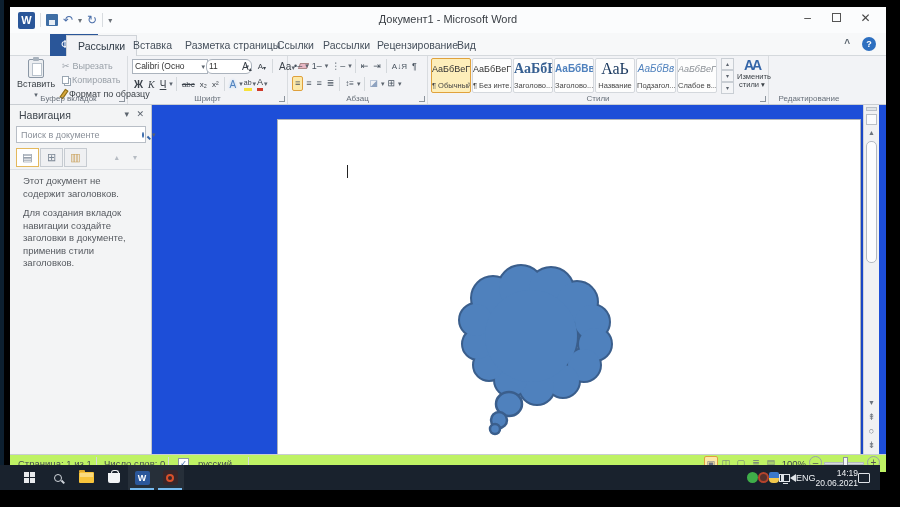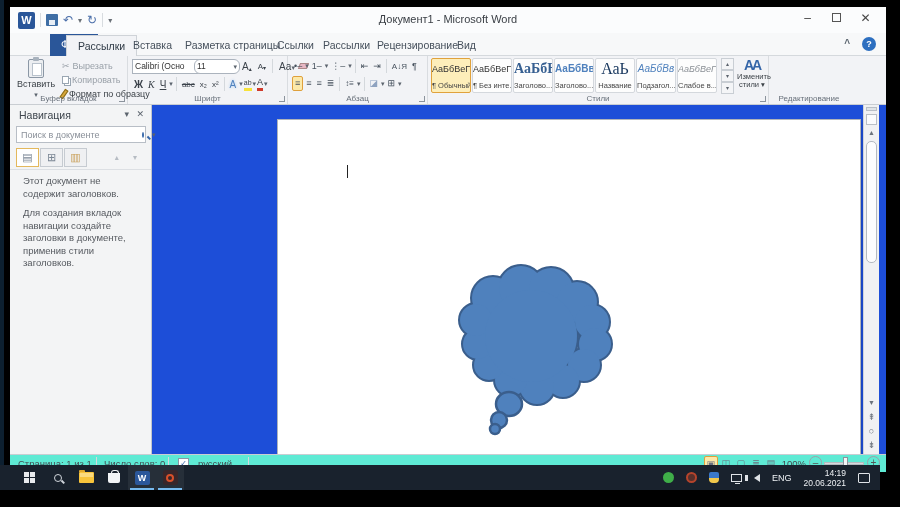--- a/index.html
+++ b/index.html
@@ -131,21 +131,21 @@
   #cloud-svg { position:absolute; left:157px; top:132px; }
 
   
   #vscroll { position:absolute; left:853px; top:0; width:16px; height:349px; background:#f0f1f3; border-left:1px solid #d0d4d9; }
   .sc-split { position:absolute; left:2px; top:2px; width:11px; height:4px; background:#dfe3e7; border:1px solid #b9bfc6; }
   .sc-ruler { position:absolute; left:2px; top:9px; width:11px; height:11px; border:1px solid #b9bfc6; background:#fbfcfd; }
   .sc-btn { position:absolute; left:0; width:15px; text-align:center; color:#6b737d; font-size:7px; line-height:12px; }
   .sc-thumb { position:absolute; left:2px; top:36px; width:11px; height:122px; background:#fdfdfe; border:1px solid #b4bac1; border-radius:5px; }
 
   
-  #statusbar { left:0; top:447px; width:876px; height:18px; background:#5eead4; border-top:1px solid #c9cdd2; font-size:9.5px; color:#444a51; }
+  #statusbar { left:0; top:447px; width:876px; height:18px; background:#bef264; border-top:1px solid #c9cdd2; font-size:9.5px; color:#444a51; }
   .st-item { position:absolute; top:3px; }
   .st-sep { position:absolute; top:2px; width:1px; height:13px; background:#d4d8dc; }
   .spell-ic { width:11px; height:11px; background:#fff; border:1px solid #8b97a5; font-size:8px; color:#3465a8; text-align:center; line-height:10px; }
   .view-btns { position:absolute; right:108px; top:1px; display:flex; gap:1px; }
   .vbtn { width:14px; height:15px; text-align:center; line-height:15px; color:#6b7280; font-size:9px; }
   .vbtn.sel { background:#fce9a9; border:1px solid #dfa03c; border-radius:2px; }
   .zoom-val { position:absolute; right:80px; top:3px; }
   .zoom-minus { position:absolute; right:64px; top:1px; width:13px; height:13px; border:1px solid #9aa1a9; border-radius:50%; text-align:center; line-height:11px; color:#555; font-size:10px; }
   .zoom-track { position:absolute; right:22px; top:7px; width:40px; height:3px; background:#d7dadd; border:1px solid #b4bac0; }
   .zoom-thumb { position:absolute; right:38px; top:2px; width:5px; height:11px; background:#f5f6f7; border:1px solid #8b939c; }
@@ -162,21 +162,21 @@
   .tb-search { width:8px; height:8px; border:1.5px solid #cfd4da; border-radius:50%; position:relative; }
   .tb-search:after { content:""; position:absolute; left:6px; top:6px; width:4px; height:1.5px; background:#cfd4da; transform:rotate(45deg); }
   .folder-ic { width:15px; height:11px; background:#f8c43b; border-radius:1px; position:relative; }
   .folder-ic:before { content:""; position:absolute; left:0; top:-2px; width:6px; height:2px; background:#e3a92b; border-radius:1px 1px 0 0; }
   .folder-ic:after { content:""; position:absolute; left:1px; top:1px; width:13px; height:4px; background:#fbda7e; }
   .store-ic { width:12px; height:10px; background:#f2f4f6; border-radius:0 0 2px 2px; position:relative; }
   .store-ic:before { content:""; position:absolute; left:3px; top:-3px; width:6px; height:3px; border:1px solid #f2f4f6; border-bottom:none; border-radius:3px 3px 0 0; }
   .word-tb { width:15px; height:14px; background:#2b579a; color:#fff; border-radius:2px; font-size:9px; font-weight:bold; text-align:center; line-height:14px; }
   .rec-ic { width:15px; height:15px; background:#38262a; border-radius:3px; display:flex; align-items:center; justify-content:center; }
   .rec-ic i { width:8px; height:8px; border:2px solid #d8502a; border-radius:50%; }
-  .tray { position:absolute; right:10px; top:0; height:25px; display:flex; align-items:center; gap:12px; }
+  .tray { position:absolute; right:10px; top:0; height:25px; display:flex; align-items:center; gap:0; }
   .tray-dot { width:11px; height:11px; border-radius:50%; }
   .shield-ic { width:10px; height:11px; background:linear-gradient(180deg,#3a78c9 55%, #f2c84b 55%); border-radius:2px 2px 4px 4px; }
   .net-ic { width:11px; height:8px; border:1px solid #dfe3e7; position:relative; margin-top:1px; }
   .net-ic:after { content:""; position:absolute; left:3px; bottom:-3px; width:5px; height:1px; background:#dfe3e7; }
   .spk-ic { width:0; height:0; border-top:4px solid transparent; border-bottom:4px solid transparent; border-right:6px solid #dfe3e7; position:relative; }
   .spk-ic:before { content:""; position:absolute; left:-9px; top:-3px; width:3px; height:6px; background:#dfe3e7; }
   .tb-lang { color:#eef1f4; font-size:9px; }
   .tb-clock { color:#eef1f4; font-size:8.5px; line-height:10px; text-align:right; }
   .notif-ic { width:12px; height:10px; border:1px solid #dfe3e7; border-radius:1px; }
 </style>
@@ -242,21 +242,21 @@
       </div>
       <div class="rgroup-label">Буфер вкладок</div>
       <div class="launcher"></div>
     </div>
 
     <div class="rgroup" id="g-font">
       <div class="combo" style="left:4px; top:3px; width:76px;">
           <span>Calibri (Осно</span>
           <span class="dd">▾</span>
         </div>
-      <div class="combo" style="left:66px; top:3px; width:46px;border-radius:6px;">
+      <div class="combo" style="left:78px; top:3px; width:46px;border-radius:6px;">
           <span>11</span>
           <span class="dd">▾</span>
         </div>
       <div class="abs" style="left:112px; top:3px; display:flex; gap:2px; align-items:center;">
         <div class="fbtn">
             <span>А</span>
             <span class="grow-arrow">▴</span>
           </div>
         <div class="fbtn" style="font-size:8px;">
             <span>А</span>

